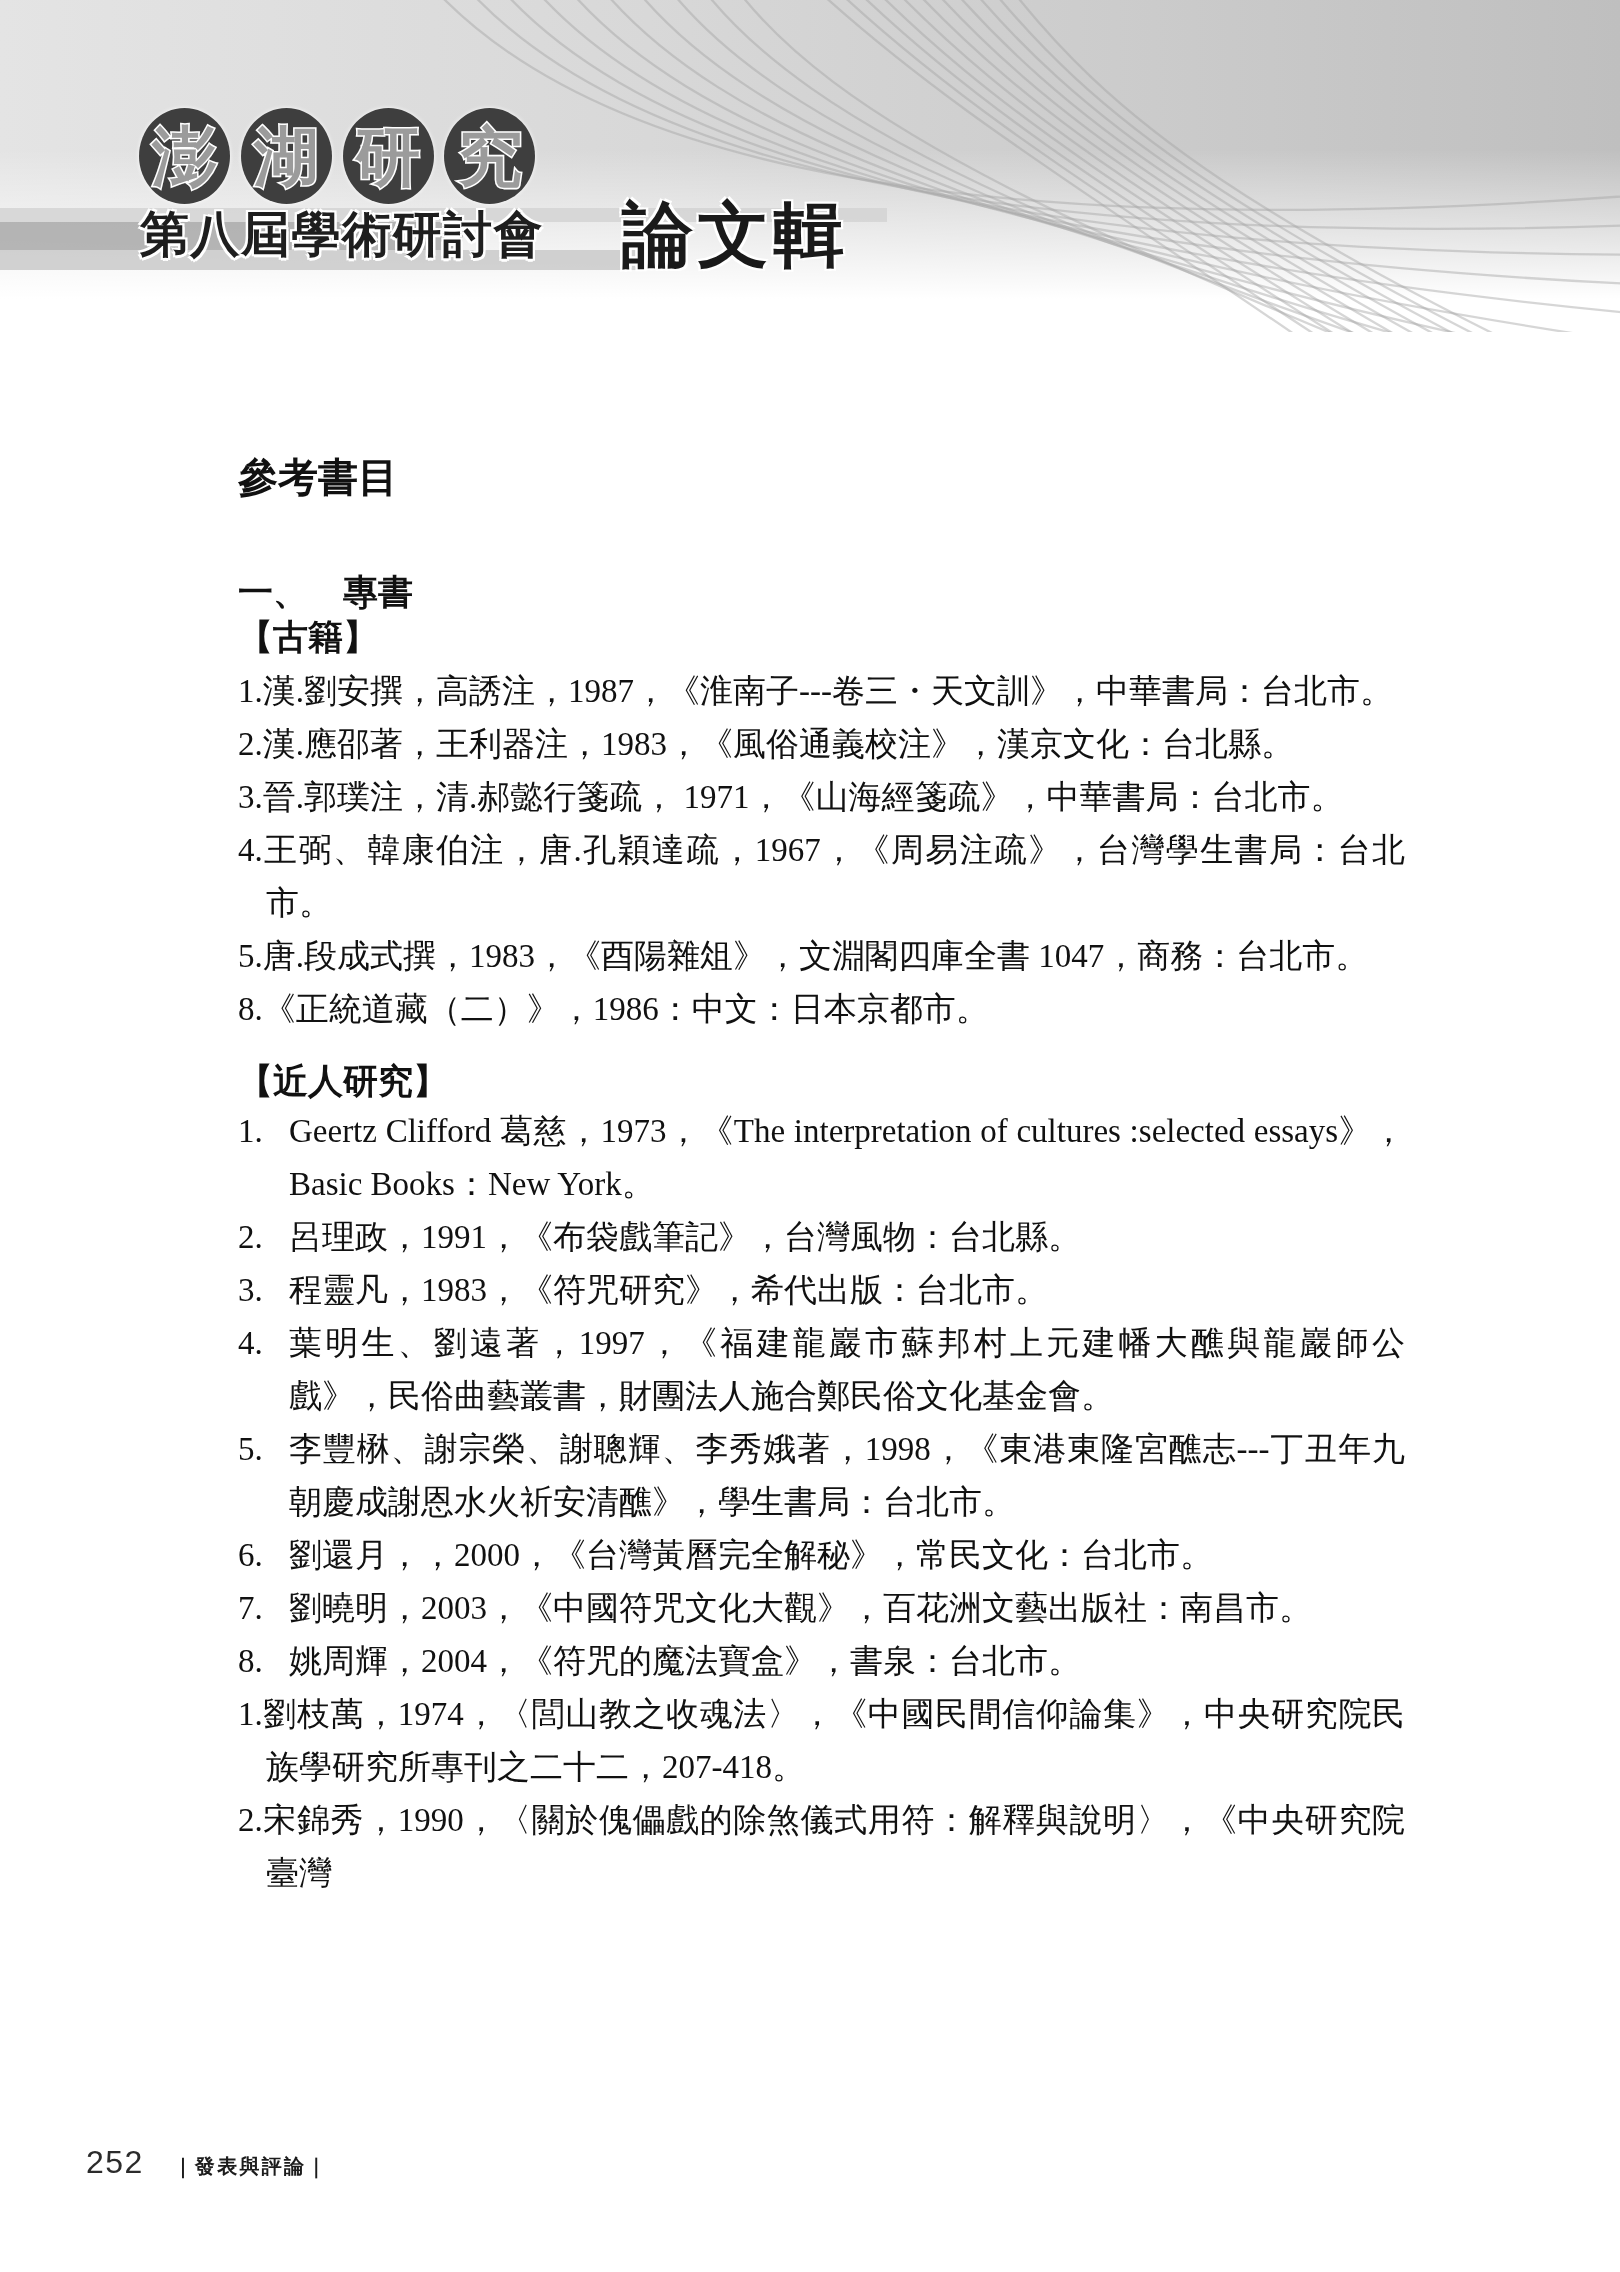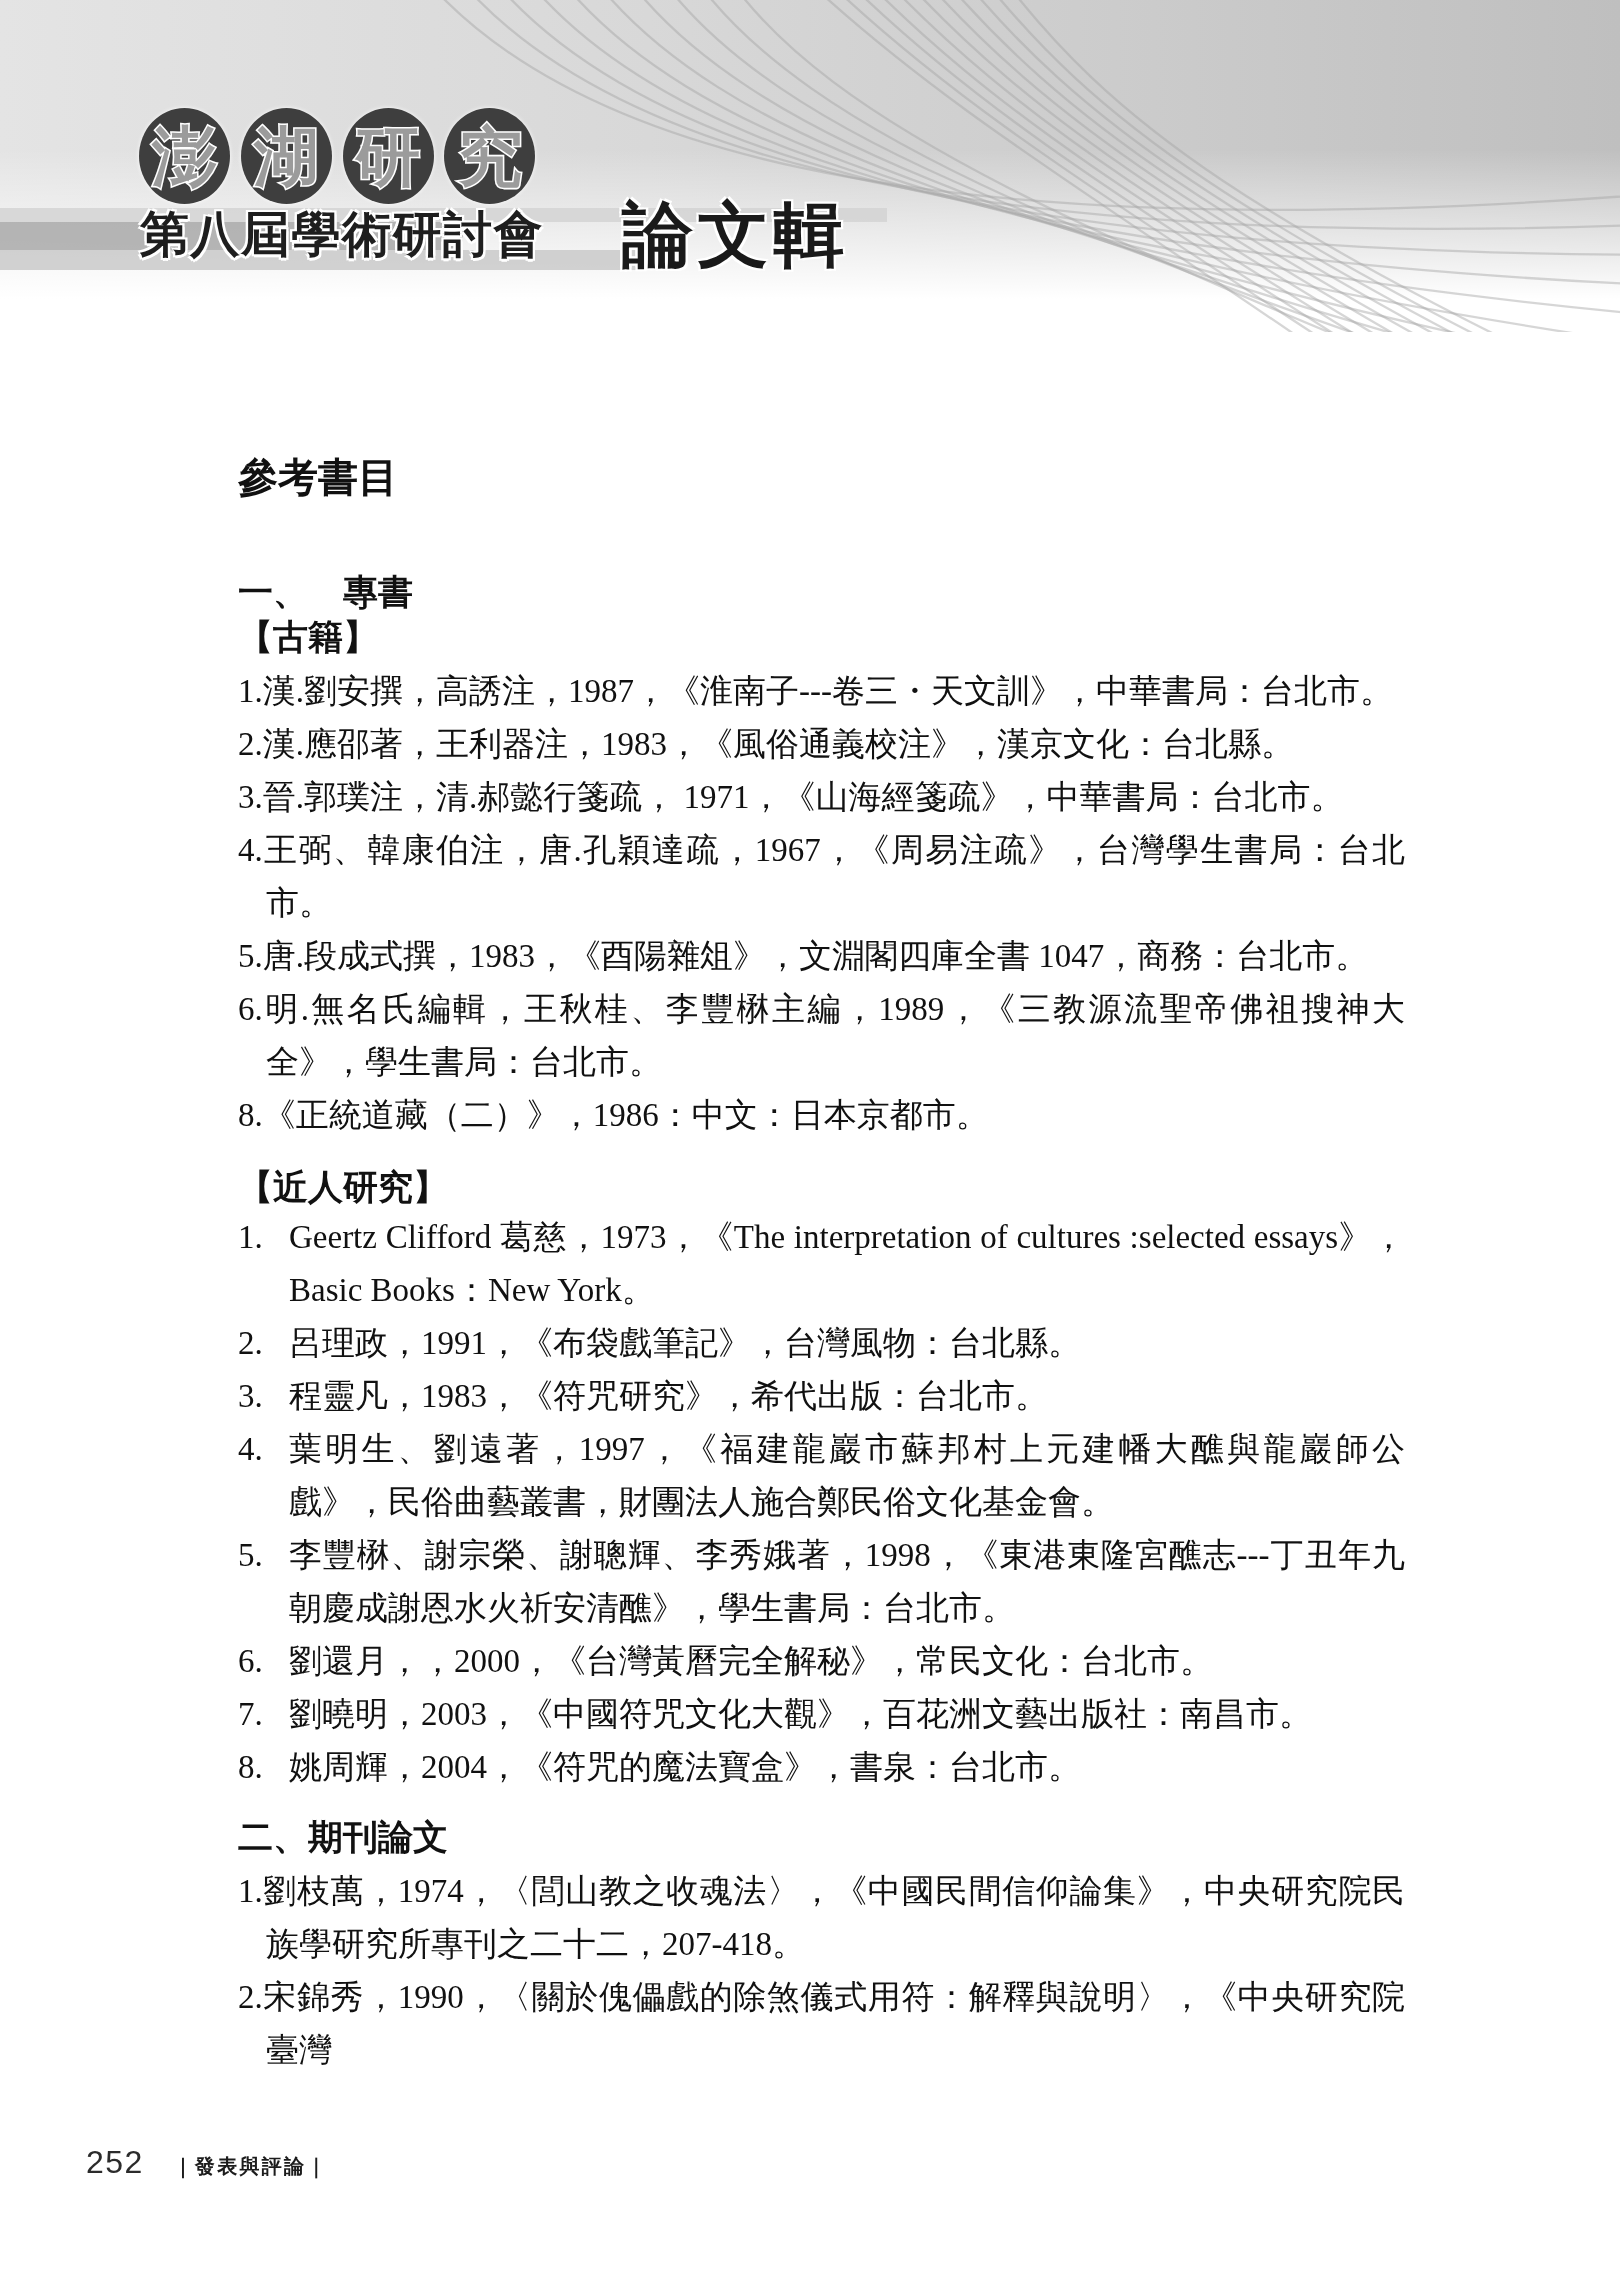--- a/index.html
+++ b/index.html
@@ -127,21 +127,20 @@
   <h1 class="doc-title">參考書目</h1>
 
   <h2 class="sec-heading">一、　專書</h2>
   <h3 class="sub-heading">【古籍】</h3>
 
   <div class="ref">1.漢.劉安撰，高誘注，1987，《淮南子---卷三・天文訓》，中華書局：台北市。</div>
   <div class="ref">2.漢.應邵著，王利器注，1983，《風俗通義校注》，漢京文化：台北縣。</div>
   <div class="ref">3.晉.郭璞注，清.郝懿行箋疏， 1971，《山海經箋疏》，中華書局：台北市。</div>
   <div class="ref">4.王弼、韓康伯注，唐.孔穎達疏，1967，《周易注疏》，台灣學生書局：台北市。</div>
   <div class="ref">5.唐.段成式撰，1983，《酉陽雜俎》，文淵閣四庫全書 1047，商務：台北市。</div>
-  <div class="ref">6.明.無名氏編輯，王秋桂、李豐楙主編，1989，《三教源流聖帝佛祖搜神大全》，學生書局：台北市。</div>
   <div class="ref">8.《正統道藏（二）》，1986：中文：日本京都市。</div>
 
   <h3 class="sub-heading modern">【近人研究】</h3>
 
   <div class="ref2">
     <span class="num">1.</span>
     <span class="txt">Geertz Clifford 葛慈，1973，《The interpretation of cultures :selected essays》，Basic Books：New York。</span>
   </div>
   <div class="ref2">
     <span class="num">2.</span>
@@ -165,21 +164,20 @@
   </div>
   <div class="ref2">
     <span class="num">7.</span>
     <span class="txt">劉曉明，2003，《中國符咒文化大觀》，百花洲文藝出版社：南昌市。</span>
   </div>
   <div class="ref2">
     <span class="num">8.</span>
     <span class="txt">姚周輝，2004，《符咒的魔法寶盒》，書泉：台北市。</span>
   </div>
 
-  <h2 class="sec-heading journal">二、期刊論文</h2>
 
   <div class="ref">1.劉枝萬，1974，〈閭山教之收魂法〉，《中國民間信仰論集》，中央研究院民族學研究所專刊之二十二，207-418。</div>
   <div class="ref">2.宋錦秀，1990，〈關於傀儡戲的除煞儀式用符：解釋與說明〉，《中央研究院臺灣</div>
 </div>
 
 <div class="footer">
   <span class="pageno">252</span>
   <span class="seclabel">｜發表與評論｜</span>
 </div>
 

